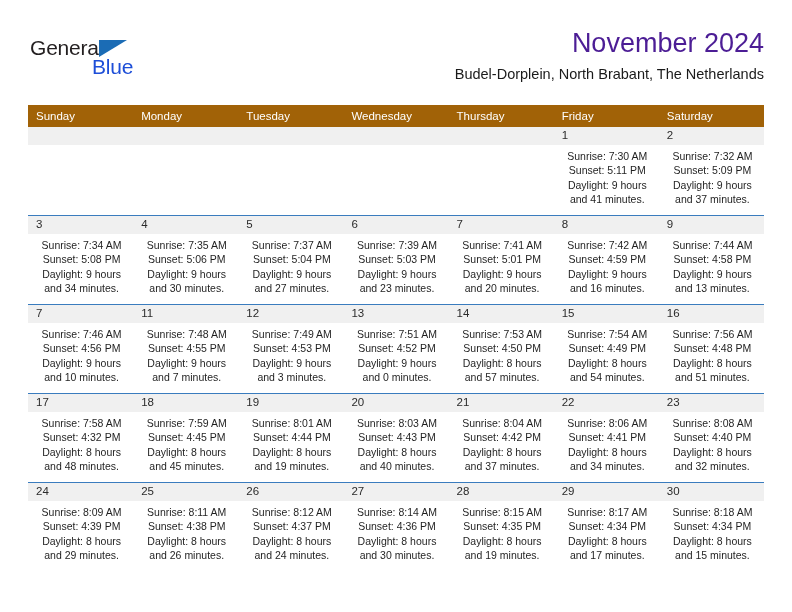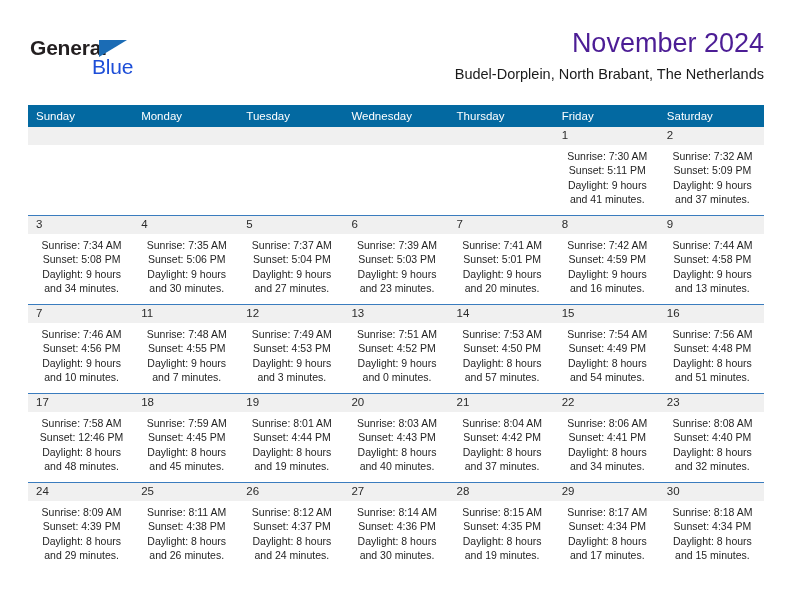--- a/index.html
+++ b/index.html
@@ -39,21 +39,20 @@
     height: 48px;
   }
   .logo-general {
     position: absolute;
     left: 0;
     top: 0;
     font-size: 21px;
     letter-spacing: -0.2px;
     color: #231f20;
     font-family: "Liberation Sans", sans-serif;
-    font-weight: bold;
   }
   .logo-tri {
     position: absolute;
     left: 69px;
     top: 4px;
     width: 0;
     height: 0;
     border-left: 28px solid #1b6cb5;
     border-bottom: 17px solid transparent;
   }
@@ -95,21 +94,21 @@
     width: 736px;
   }
 
   .cal-table {
     width: 736px;
     border-collapse: collapse;
     table-layout: fixed;
   }
 
   .cal-table th {
-    background: #0369a1;
+    background: #a16207;
     color: #ffffff;
     font-weight: normal;
     font-size: 11.5px;
     text-align: left;
     padding: 5px 0 5px 8px;
     height: 10px;
     border: none;
   }
 
   .cal-table td {
@@ -345,21 +344,21 @@
                 <div>Daylight: 8 hours</div>
                 <div>and 51 minutes.</div>
               </div>
             </td>
           </tr>
           <tr>
             <td>
               <div class="daynum-band">17</div>
               <div class="cell-body">
                 <div>Sunrise: 7:58 AM</div>
-                <div>Sunset: 12:46 PM</div>
+                <div>Sunset: 4:32 PM</div>
                 <div>Daylight: 8 hours</div>
                 <div>and 48 minutes.</div>
               </div>
             </td>
             <td>
               <div class="daynum-band">18</div>
               <div class="cell-body">
                 <div>Sunrise: 7:59 AM</div>
                 <div>Sunset: 4:45 PM</div>
                 <div>Daylight: 8 hours</div>

